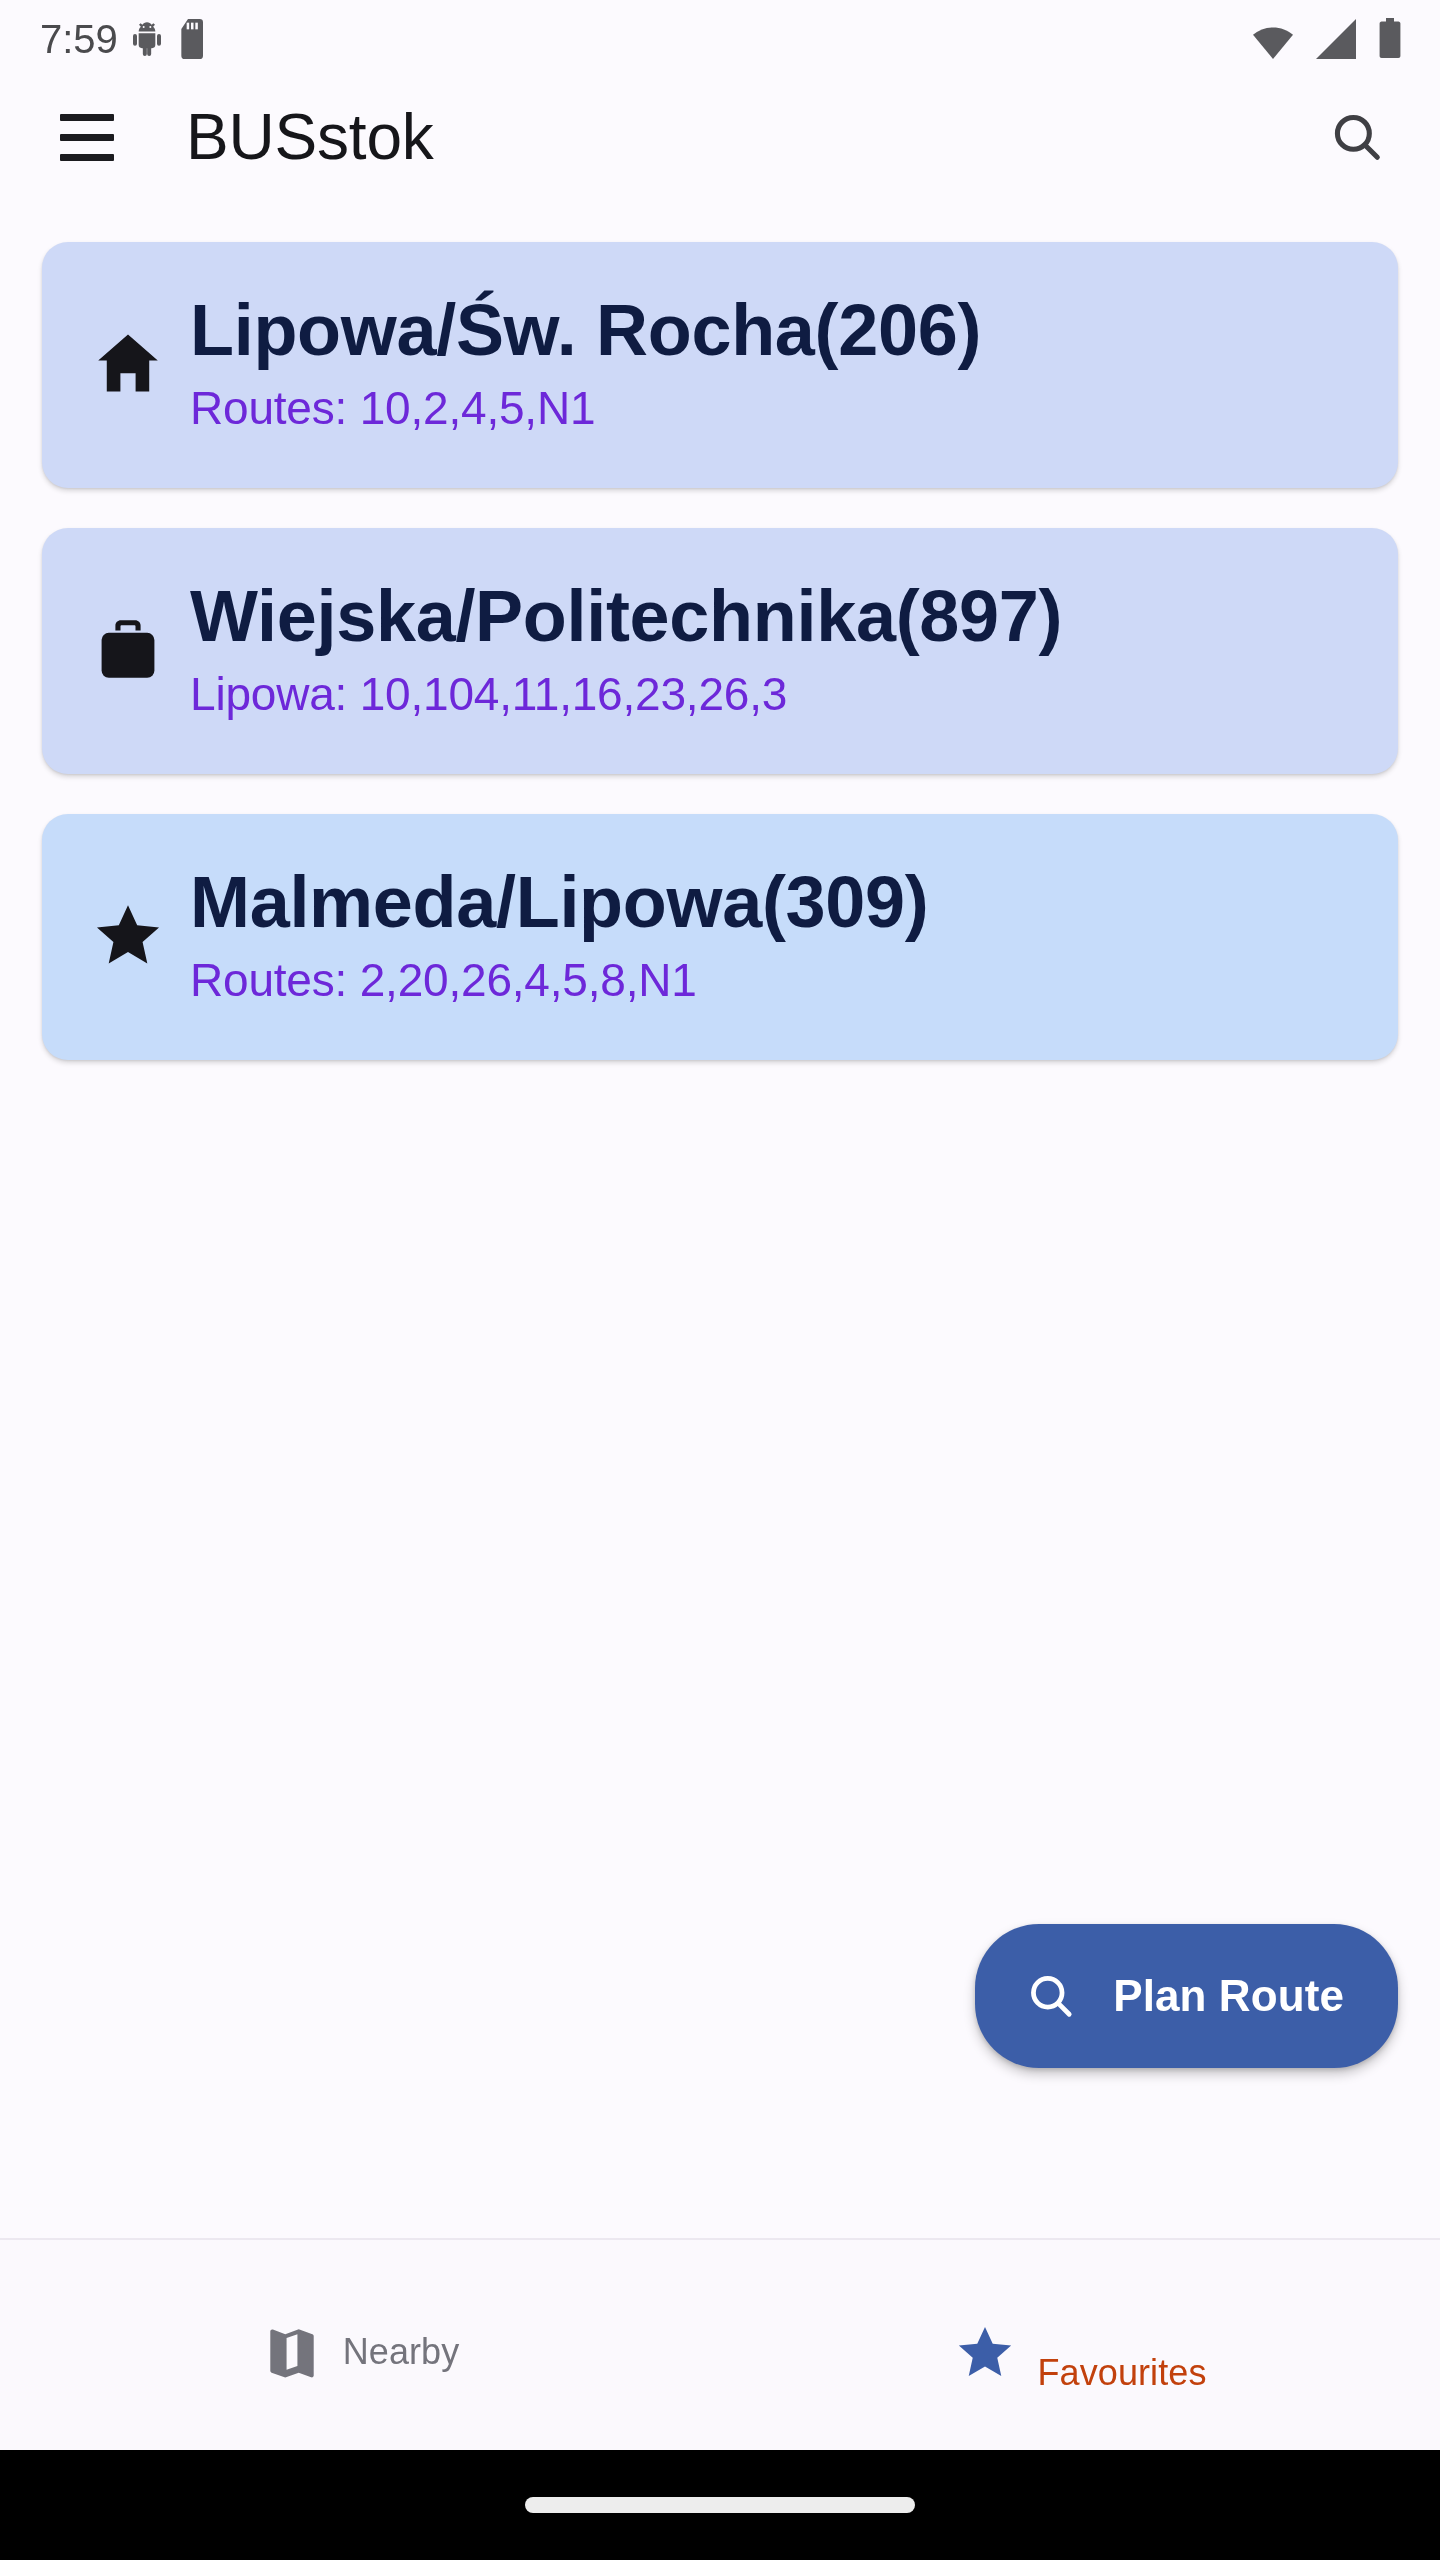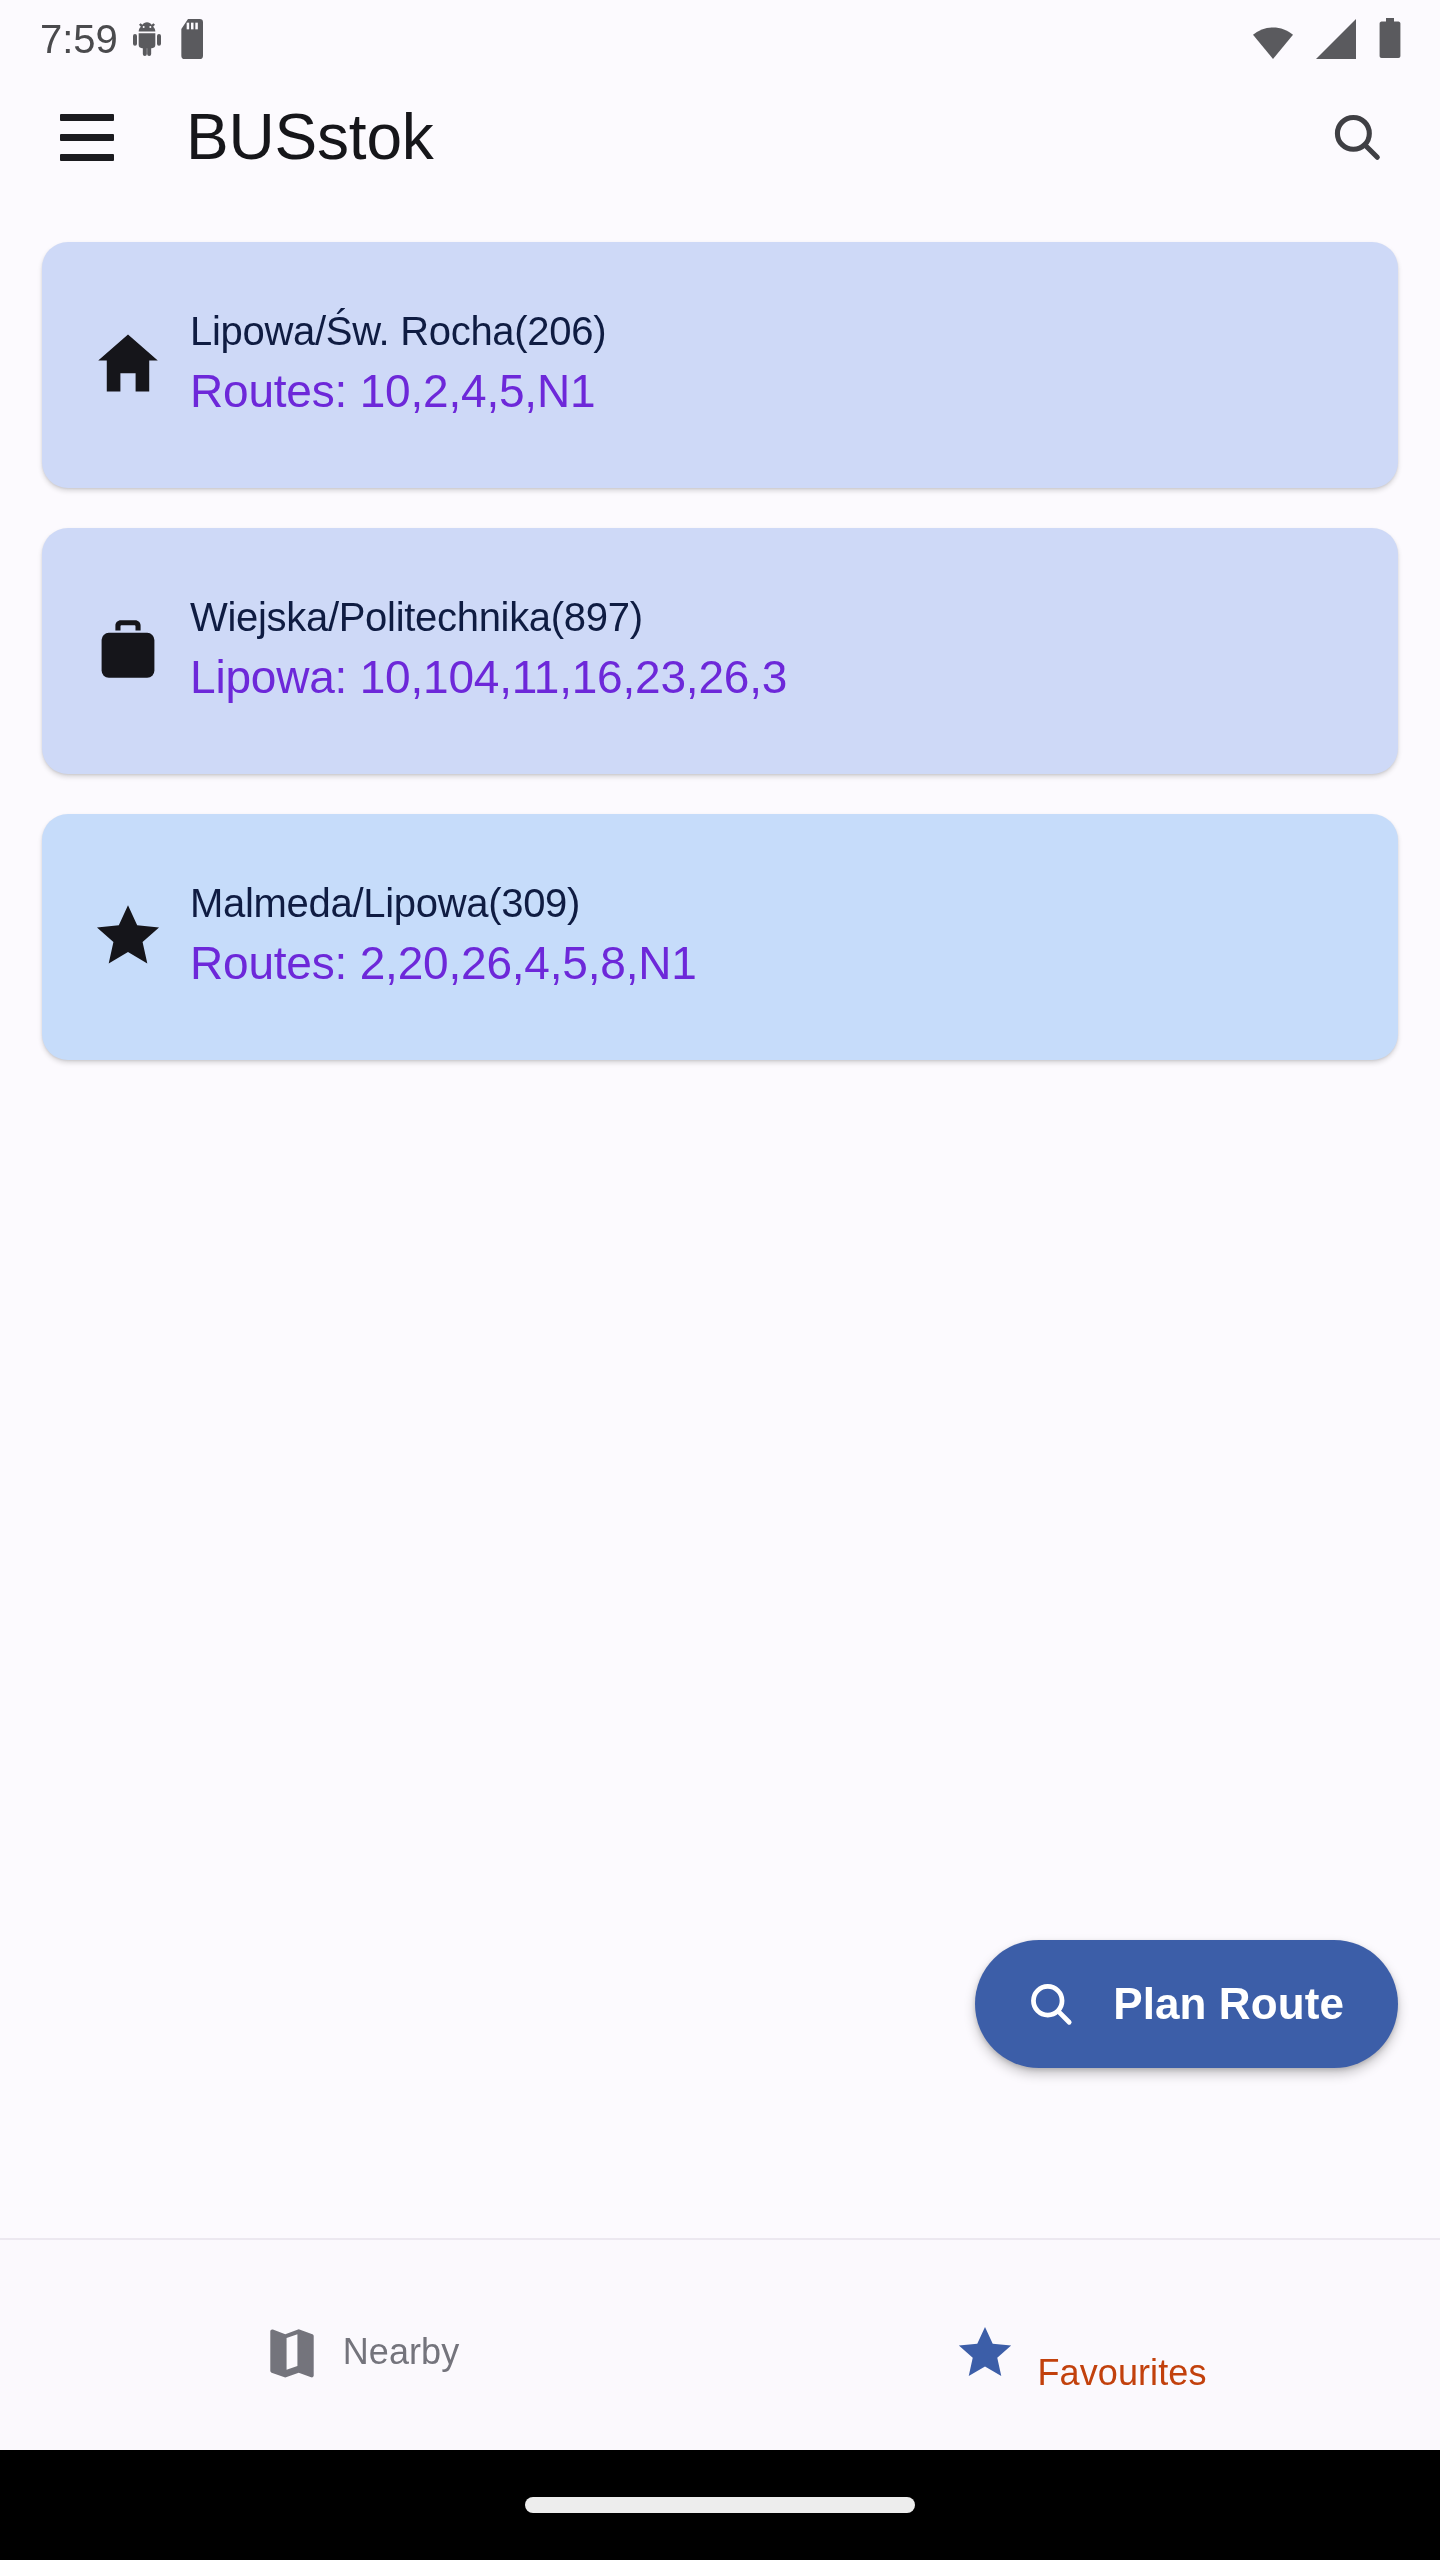--- a/index.html
+++ b/index.html
@@ -108,43 +108,44 @@
   }
   .card-body {
     flex: 1 1 auto;
     padding-left: 6px;
     display: flex;
     flex-direction: column;
     justify-content: center;
     gap: 14px;
   }
   .stop-name {
-    font-size: 40px;
+    font-size: 72px;
     color: #0F1C42;
     line-height: 1.08;
     letter-spacing: -0.3px;
     white-space: nowrap;
+    font-weight: bold;
   }
   .stop-routes {
     font-size: 46px;
     color: #6d28d9;
     line-height: 1.08;
     letter-spacing: -0.2px;
     white-space: nowrap;
   }
 
   
   .fab-zone {
     position: absolute;
     right: 42px;
     bottom: 170px;
     z-index: 5;
   }
   .fab {
-    height: 128px;
+    height: 144px;
     display: inline-flex;
     align-items: center;
     gap: 36px;
     padding: 0 54px 0 50px;
     border: none;
     border-radius: 64px;
     background: #3C5EA8;
     color: #FFFFFF;
     font-family: "Liberation Sans", sans-serif;
     font-size: 44px;

